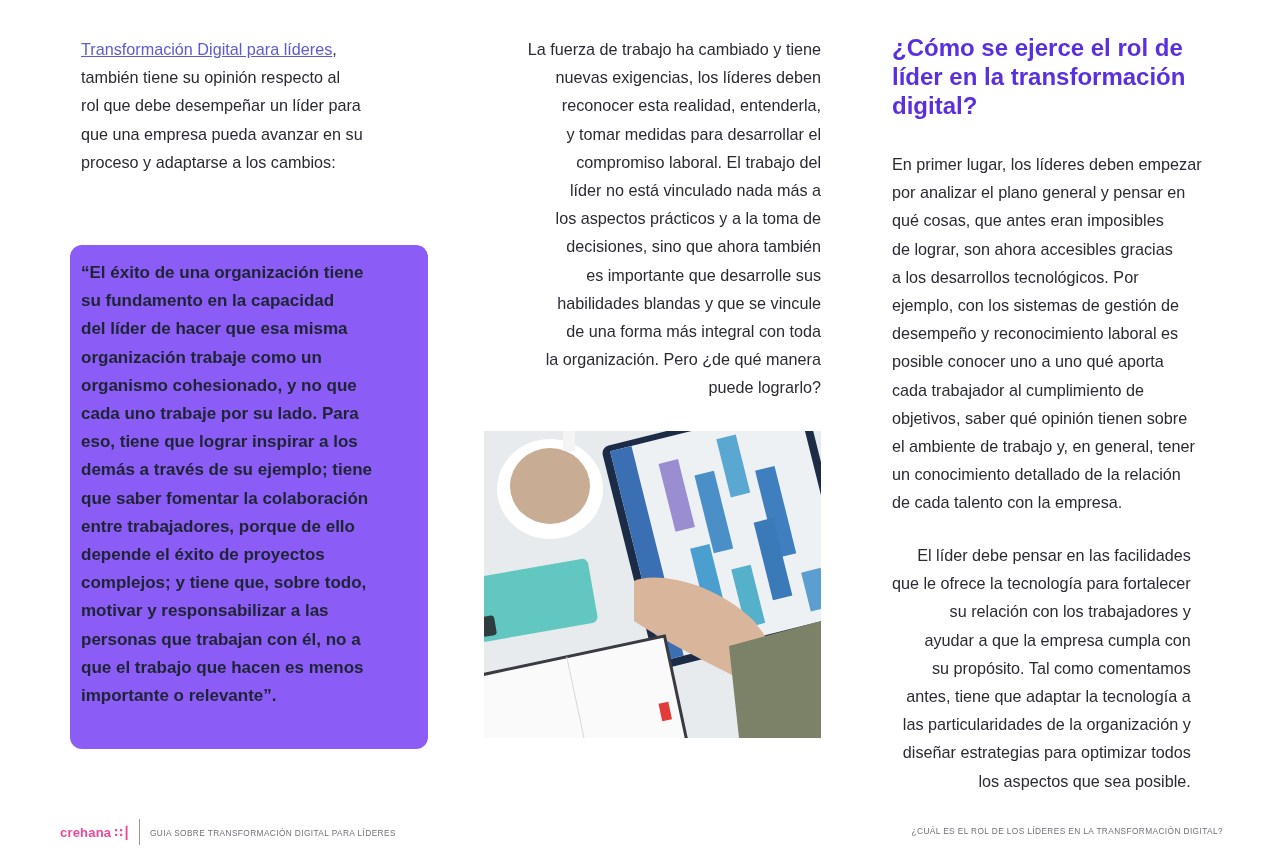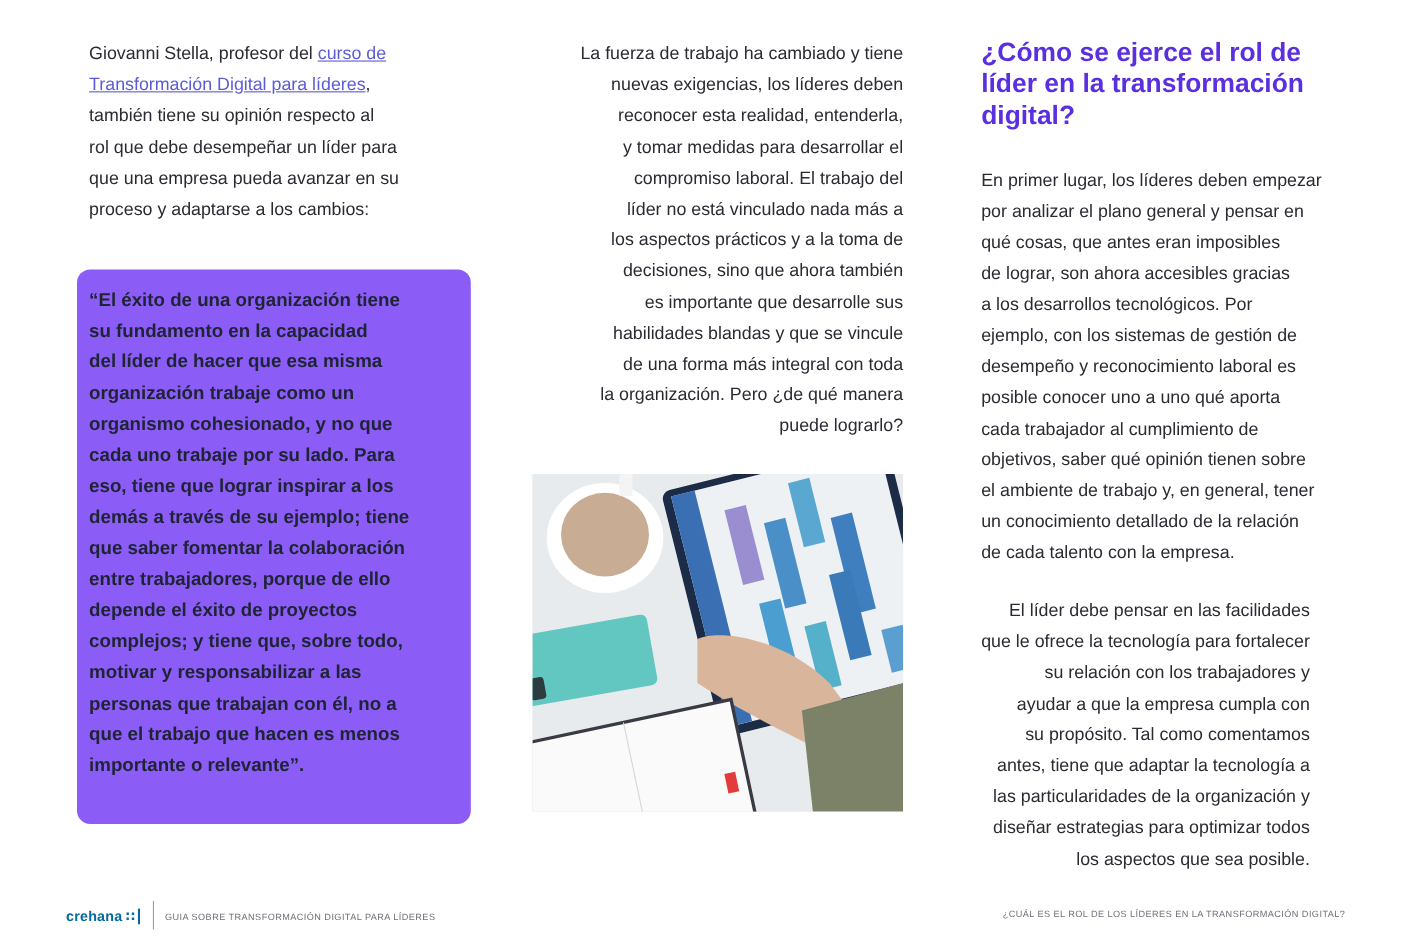--- a/index.html
+++ b/index.html
@@ -14,32 +14,31 @@
            background:#8b5cf6; border-radius:12px; }
   .quote .q { position:absolute; left:11px; top:14px; font-size:17px; line-height:28.2px;
               font-weight:bold; color:#1d2433; margin:0; }
   #col2 { left:481px; top:35px; width:340px;text-align:right; }
   .photo { position:absolute; left:484px; top:431px; width:337px; height:307px; overflow:hidden; background:#e9ecef; }
   #col3 { left:892px; top:33px; width:350px; }
   .h2 { font-size:24px; line-height:29px; font-weight:bold; color:#5a2fe0; margin:0; }
   #col3 .p1 { position:absolute; top:117px; left:0; }
   #col3 .p2 { position:absolute; top:508px; left:0;text-align:right; }
   .footer { position:absolute; left:0; top:815px; width:1280px; height:38px; }
-  .brand { position:absolute; left:60px; top:10px; font-size:13px; font-weight:bold; color:#0369a1; letter-spacing:0.2px; }
+  .brand { position:absolute; left:60px; top:10px; font-size:13px; font-weight:bold; color:#ec4899; letter-spacing:0.2px; }
   .brand-icon { font-size:12px; margin-left:3px; }
   .divider { position:absolute; left:139px; top:4px; width:1px; height:26px; background:#9a9aa5; }
   .foot-left { position:absolute; left:150px; top:13px; font-size:8.3px; color:#6f6f78; letter-spacing:0.4px; }
   .foot-right { position:absolute; right:57px; top:11px; font-size:8.3px; color:#6f6f78; letter-spacing:0.4px; }
 </style>
 </head>
 <body>
 
 <div class="col" id="col1">
   <p class="p">
-    <span class="line"><span>Giovanni Stella, profesor del </span><a class="link">curso de </a></span>
     <span class="line"><a class="link">Transformación Digital para líderes</a><span>,</span></span>
     <span class="line">también tiene su opinión respecto al</span>
     <span class="line">rol que debe desempeñar un líder para</span>
     <span class="line">que una empresa pueda avanzar en su</span>
     <span class="line">proceso y adaptarse a los cambios:</span>
   </p>
 </div>
 
 <div class="quote">
   <p class="q">

